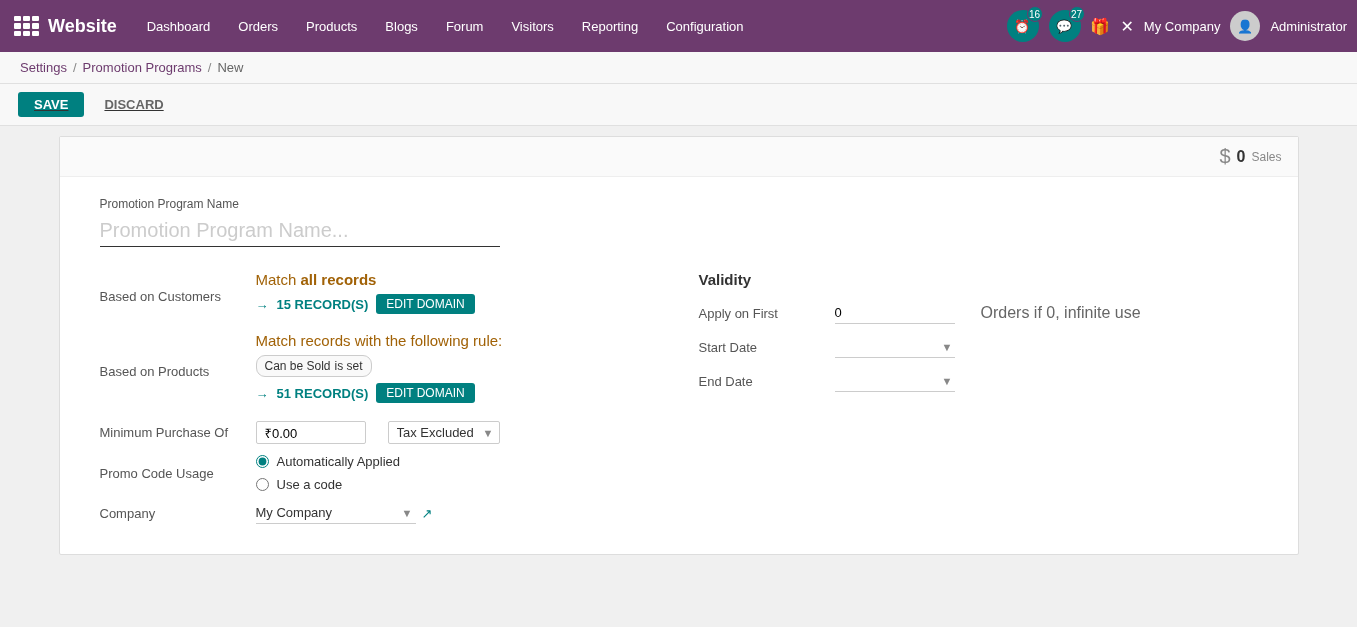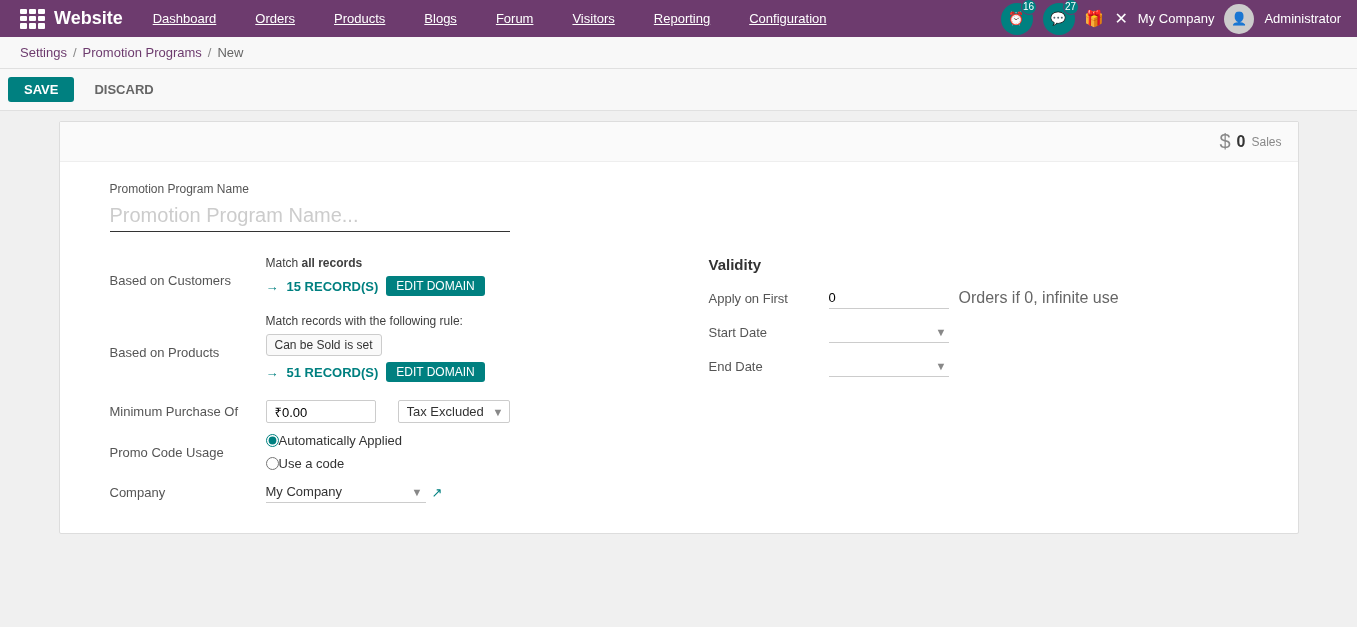--- a/index.html
+++ b/index.html
@@ -3,31 +3,31 @@
   <meta charset="utf-8">
   <style>
     * { box-sizing: border-box; margin: 0; padding: 0; font-family: 'Segoe UI', Arial, sans-serif; }
     body { background: #f0f0f0; font-size: 13px; color: #333; }
 
     
     .topnav {
       background: #6d3b6e;
       display: flex;
       align-items: center;
-      height: 37px;
-      padding: 0 16px;
+      height: 52px;
+      padding: 0 10px;
       color: #fff;
     }
     .topnav-grid-icon {
       width: 28px; height: 28px; margin-right: 10px; cursor: pointer;
       display: grid; grid-template-columns: repeat(3,7px); grid-gap: 2px; padding: 4px;
     }
     .topnav-grid-icon span { background: #fff; border-radius: 1px; display: block; }
     .topnav-brand { font-size: 18px; font-weight: bold; margin-right: 20px; color: #fff; }
-    .topnav-menu { display: flex; gap: 19px; flex: 1; text-decoration: underline; }
+    .topnav-menu { display: flex; gap: 8px; flex: 1; }
     .topnav-menu a {
       color: #fff; text-decoration: none; padding: 4px 10px;
       border-radius: 3px; font-size: 13px;
     }
     .topnav-right { display: flex; align-items: center; gap: 10px; }
     .badge-icon {
       position: relative; cursor: pointer;
       width: 32px; height: 32px; border-radius: 50%;
       background: #008080; display: flex; align-items: center; justify-content: center;
       color: #fff; font-size: 13px;
@@ -55,25 +55,26 @@
       gap: 6px;
       font-size: 13px;
       border-bottom: 1px solid #e0e0e0;
     }
     .breadcrumb-bar a { color: #6d3b6e; text-decoration: none; }
     .breadcrumb-bar .sep { color: #888; }
     .breadcrumb-bar .current { color: #666; }
 
     
     .action-bar {
-      padding: 8px 8px;
+      padding: 8px 18px;
       display: flex;
       gap: 8px;
       background: #f8f8f8;
       border-bottom: 1px solid #e0e0e0;
+      text-decoration: underline;
     }
     .btn-save {
       background: #008080; color: #fff; border: none;
       padding: 5px 16px; border-radius: 3px; cursor: pointer; font-size: 13px; font-weight: 600;
     }
     .btn-discard {
       background: transparent; color: #666; border: none;
       padding: 5px 12px; border-radius: 3px; cursor: pointer; font-size: 13px; font-weight: 600;
     }
 
@@ -100,60 +101,59 @@
     }
     .sales-bar-content {
       display: flex; align-items: center; gap: 6px;
     }
     .dollar-icon { font-size: 20px; color: #888; }
     .sales-count { font-size: 16px; font-weight: bold; color: #333; }
     .sales-label { font-size: 12px; color: #888; }
 
     
     .form-area {
-      padding: 20px 30px;
-      margin-left: 20px;
+      padding: 20px 40px;
     }
     .field-label-sm { font-size: 12px; color: #555; margin-bottom: 4px; }
     .prog-name-input {
       width: 400px; border: none; border-bottom: 1px solid #333;
       font-size: 20px; color: #ccc; padding: 4px 0; outline: none;
       background: transparent;
     }
     .prog-name-input::placeholder { color: #ccc; }
 
     
     .two-col { display: flex; gap: 40px; margin-top: 24px; }
     .col-left { flex: 1; }
     .col-right { flex: 1; }
 
     .section-title { font-size: 15px; font-weight: 600; margin-bottom: 14px; color: #333; }
 
     
     .cond-row { display: flex; align-items: center; margin-bottom: 12px; gap: 16px; }
     .cond-label { width: 140px; color: #555; font-size: 13px; padding-top: 2px; flex-shrink: 0; }
     .cond-content { flex: 1; }
-    .match-text { font-size: 12px; color: #404040; margin-bottom: 6px; }
+    .match-text { font-size: 15px; color: #a16207; margin-bottom: 6px; }
     .match-text strong { font-weight: 600; }
     .record-row { display: flex; align-items: center; gap: 8px; margin-bottom: 6px; }
     .arrow-icon { color: #008080; font-size: 13px; }
     .record-link { color: #008080; font-size: 13px; text-decoration: none; font-weight: 600; }
     .btn-edit-domain {
       background: #008080; color: #fff; border: none;
       padding: 3px 10px; border-radius: 3px; cursor: pointer; font-size: 12px;
     }
     .rule-tag {
       display: inline-flex; align-items: center; gap: 4px;
-      border: 1px solid #ccc; border-radius: 3px;
+      border: 1px solid #ccc; border-radius: 9px;
       padding: 3px 8px; font-size: 12px; color: #333; margin-bottom: 6px;
       background: #f9f9f9;
     }
 
     
-    .validity-row { display: flex; align-items: center; margin-bottom: 12px; gap: 10px; }
+    .validity-row { display: flex; align-items: center; margin-bottom: 12px; gap: 26px; }
     .validity-label { width: 110px; color: #555; font-size: 13px; flex-shrink: 0; }
     .validity-input {
       border: none; border-bottom: 1px solid #ccc;
       padding: 3px 0; font-size: 13px; width: 120px; outline: none;
     }
     .validity-note { color: #666; font-size: 16px; }
     .validity-select-wrap { position: relative; }
     .validity-select {
       border: none; border-bottom: 1px solid #ccc; background: transparent;
       font-size: 13px; padding: 3px 20px 3px 0; outline: none; appearance: none; cursor: pointer;
@@ -171,21 +171,21 @@
     }
     .tax-select-wrap { position: relative; margin-left: 6px; }
     .tax-select {
       border: 1px solid #ccc; border-radius: 2px; background: #fff;
       font-size: 13px; padding: 3px 24px 3px 8px; outline: none; appearance: none; cursor: pointer; color: #333;
     }
     .tax-arrow { position: absolute; right: 6px; top: 50%; transform: translateY(-50%); color: #888; font-size: 11px; pointer-events: none; }
 
     
     .radio-group { display: flex; flex-direction: column; gap: 8px; }
-    .radio-option { display: flex; align-items: center; font-size: 13px; cursor: pointer; }
+    .radio-option { display: flex; align-items: center; gap: 8px; font-size: 13px; cursor: pointer; }
     .radio-option input[type=radio] { accent-color: #008080; }
 
     
     .company-select-wrap { position: relative; display: inline-flex; align-items: center; gap: 6px; }
     .company-select {
       border: none; border-bottom: 1px solid #ccc; background: transparent;
       font-size: 13px; padding: 3px 20px 3px 0; outline: none; appearance: none; cursor: pointer;
       min-width: 160px; color: #333;
     }
     .company-select-arrow { position: absolute; right: 20px; top: 50%; transform: translateY(-50%); color: #888; font-size: 11px; pointer-events: none; }

